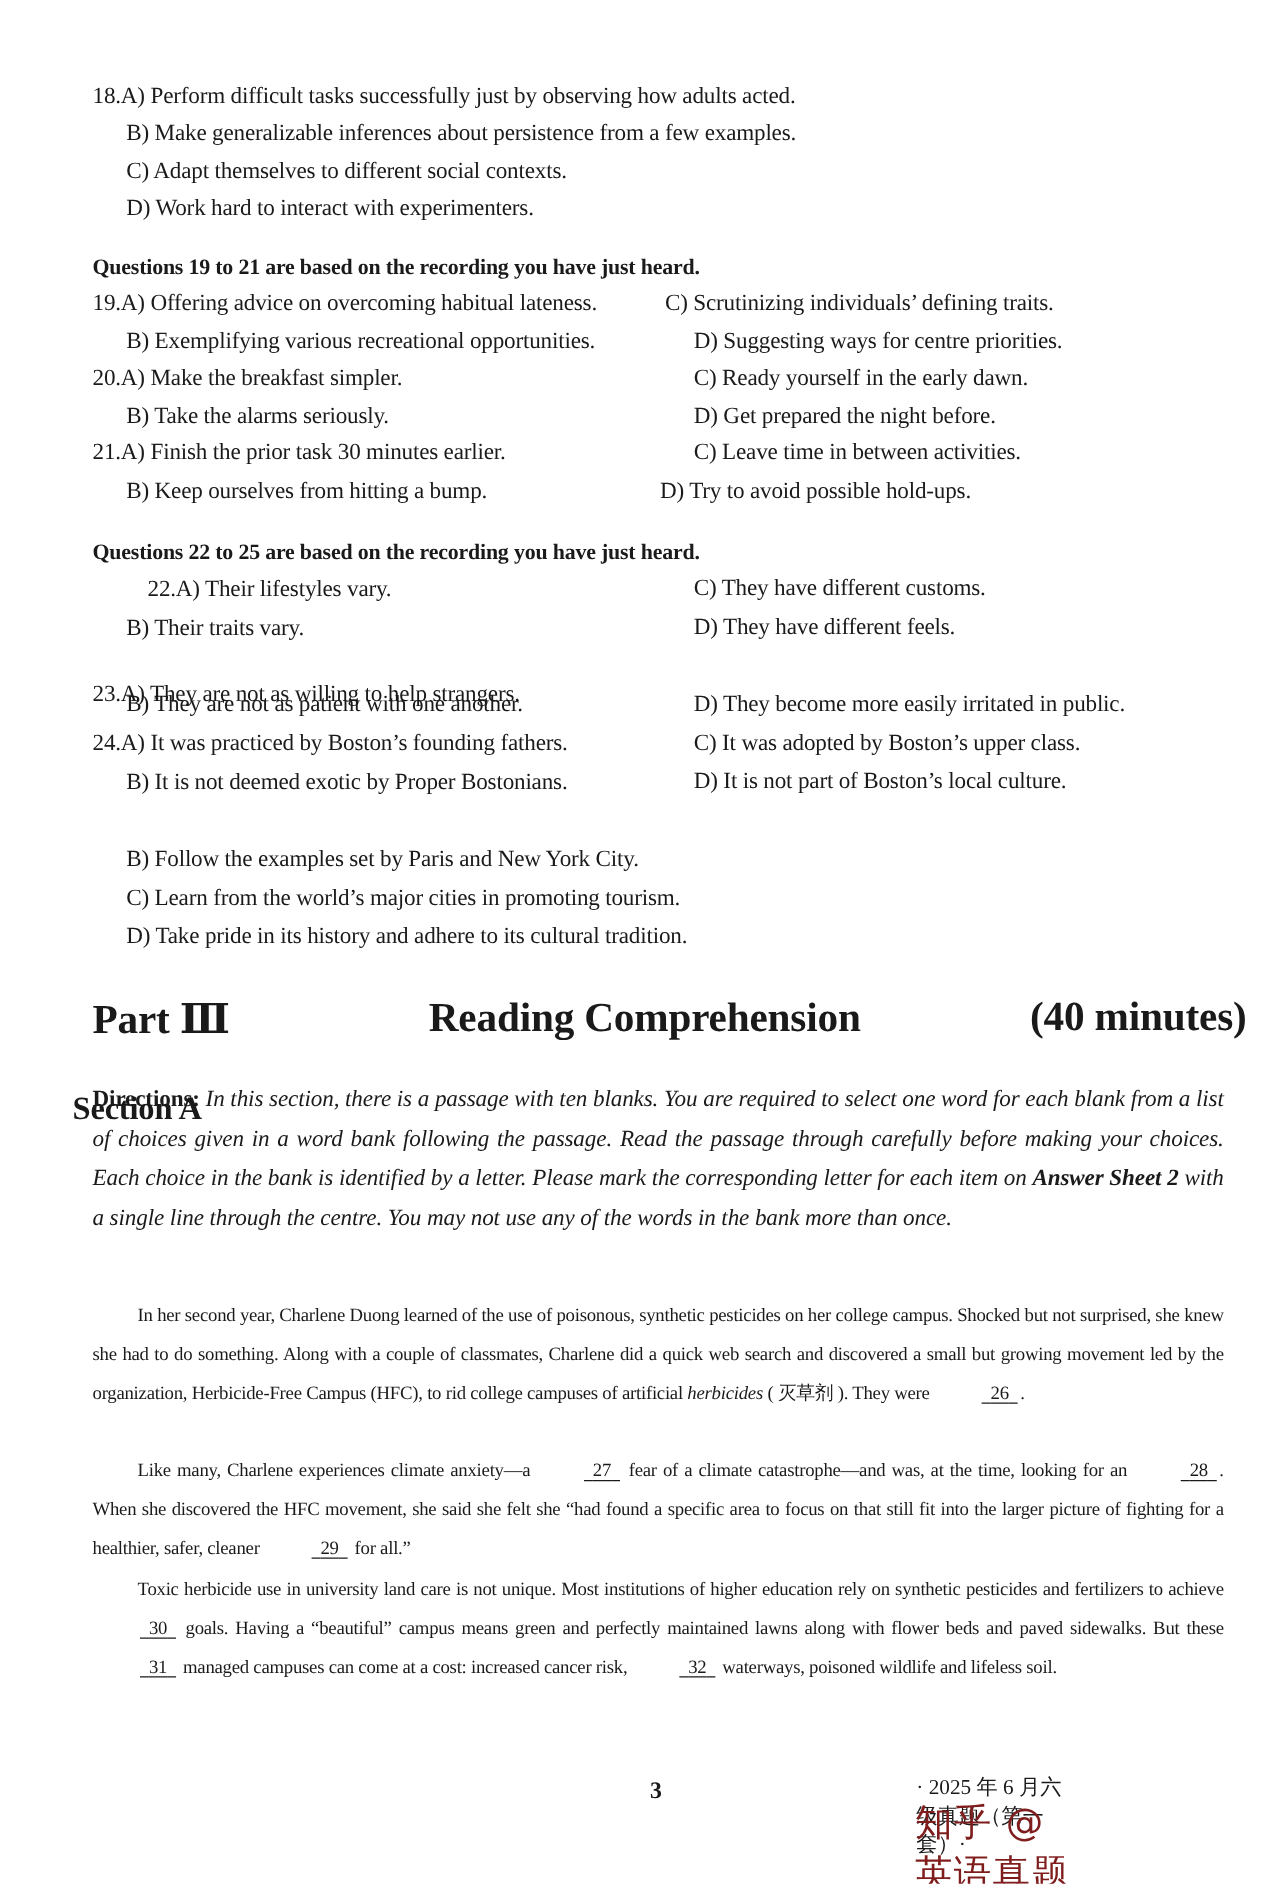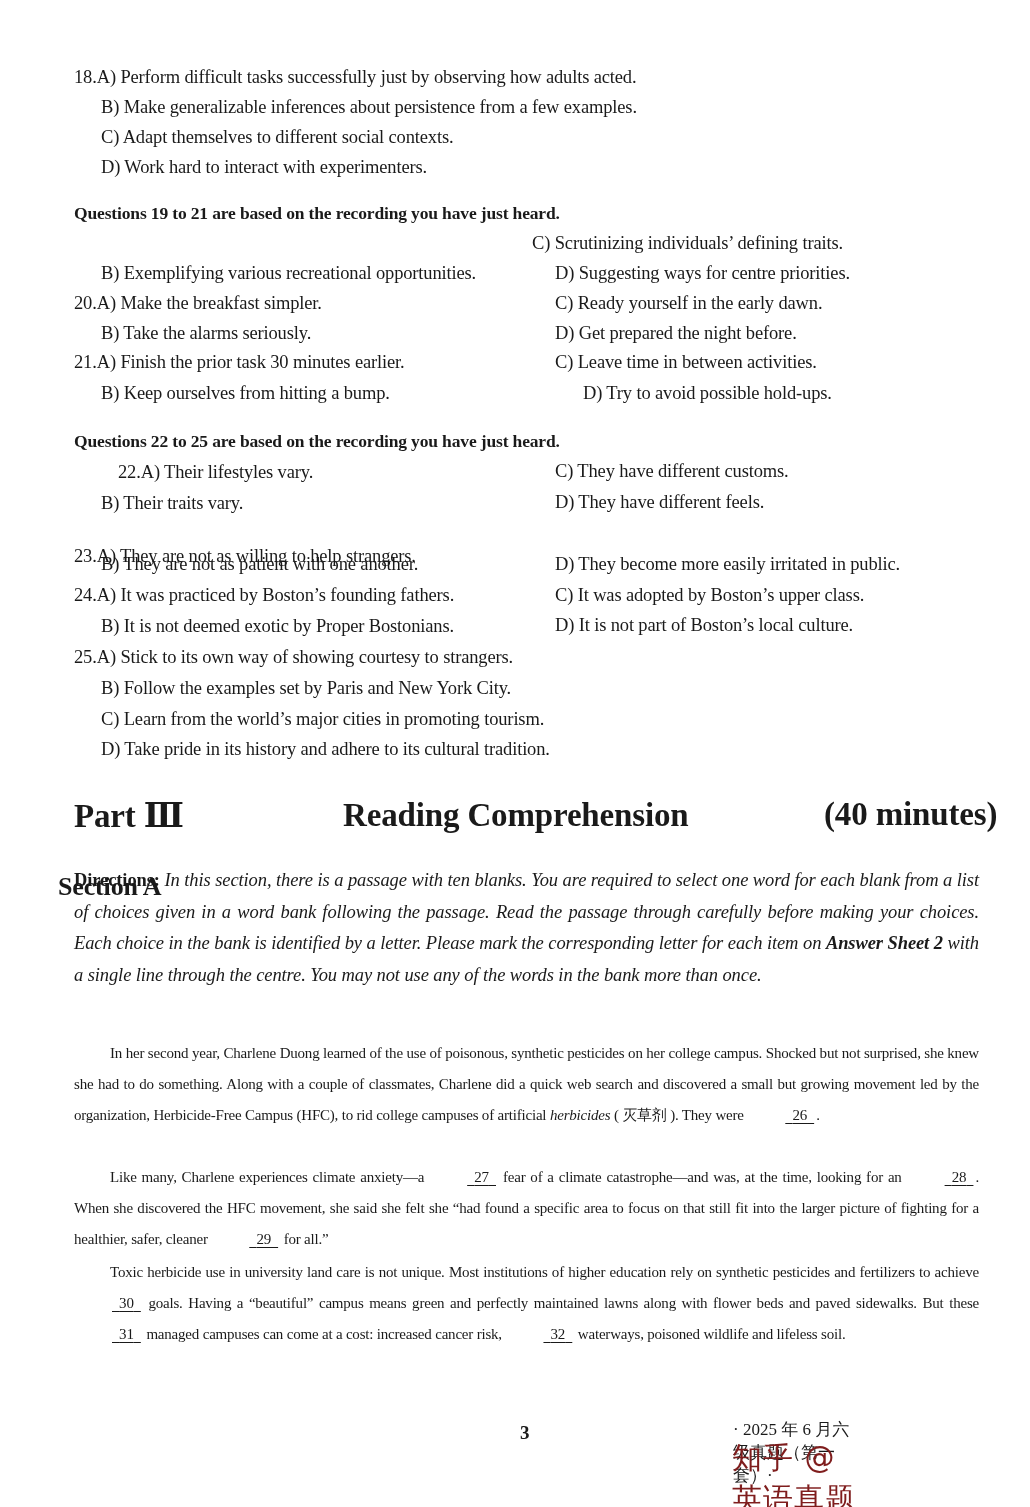--- a/index.html
+++ b/index.html
@@ -28,51 +28,51 @@
 
 <div class="page">
 
   <div class="line" style="left:74px; top:66px;"><span>18.</span><span>A) Perform difficult tasks successfully just by observing how adults acted.</span></div>
   <div class="line" style="left:101px; top:96px;">B) Make generalizable inferences about persistence from a few examples.</div>
   <div class="line" style="left:101px; top:126px;">C) Adapt themselves to different social contexts.</div>
   <div class="line" style="left:101px; top:156px;">D) Work hard to interact with experimenters.</div>
 
   <div class="line bold" style="left:74px; top:202px; font-size:17.5px;">Questions 19 to 21 are based on the recording you have just heard.</div>
 
+  <div class="line" style="left:74px; top:232px;"><span>19.</span><span>A) Offering advice on overcoming habitual lateness.</span></div>
   <div class="line" style="left:532px; top:232px;">C) Scrutinizing individuals’ defining traits.</div>
   <div class="line" style="left:101px; top:262px;">B) Exemplifying various recreational opportunities.</div>
   <div class="line" style="left:555px; top:262px;">D) Suggesting ways for centre priorities.</div>
 
   <div class="line" style="left:74px; top:292px;"><span>20.</span><span>A) Make the breakfast simpler.</span></div>
   <div class="line" style="left:555px; top:292px;">C) Ready yourself in the early dawn.</div>
   <div class="line" style="left:101px; top:322px;">B) Take the alarms seriously.</div>
   <div class="line" style="left:555px; top:322px;">D) Get prepared the night before.</div>
 
   <div class="line" style="left:74px; top:351px;"><span>21.</span><span>A) Finish the prior task 30 minutes earlier.</span></div>
   <div class="line" style="left:555px; top:351px;">C) Leave time in between activities.</div>
   <div class="line" style="left:101px; top:382px;">B) Keep ourselves from hitting a bump.</div>
-  <div class="line" style="left:583px; top:382px;">D) Try to avoid possible hold-ups.</div>
+  <div class="line" style="left:528px; top:382px;">D) Try to avoid possible hold-ups.</div>
 
   <div class="line bold" style="left:74px; top:430px; font-size:17.5px;">Questions 22 to 25 are based on the recording you have just heard.</div>
 
   <div class="line" style="left:74px; top:461px;margin-left:44px;"><span>22.</span><span>A) Their lifestyles vary.</span></div>
   <div class="line" style="left:555px; top:460px;">C) They have different customs.</div>
   <div class="line" style="left:101px; top:492px;">B) Their traits vary.</div>
   <div class="line" style="left:555px; top:491px;">D) They have different feels.</div>
 
   <div class="line" style="left:74px; top:523px;margin-top:22px;"><span>23.</span><span>A) They are not as willing to help strangers.</span></div>
   <div class="line" style="left:101px; top:553px;">B) They are not as patient with one another.</div>
   <div class="line" style="left:555px; top:553px;">D) They become more easily irritated in public.</div>
 
   <div class="line" style="left:74px; top:584px;"><span>24.</span><span>A) It was practiced by Boston’s founding fathers.</span></div>
   <div class="line" style="left:555px; top:584px;">C) It was adopted by Boston’s upper class.</div>
   <div class="line" style="left:101px; top:615px;">B) It is not deemed exotic by Proper Bostonians.</div>
   <div class="line" style="left:555px; top:614px;">D) It is not part of Boston’s local culture.</div>
 
-  <div class="line" style="left:74px; top:646px;"><span>25.</span><span>A) Stick to its own way of showing courtesy to strangers.</span></div>
   <div class="line" style="left:101px; top:677px;">B) Follow the examples set by Paris and New York City.</div>
   <div class="line" style="left:101px; top:708px;">C) Learn from the world’s major cities in promoting tourism.</div>
   <div class="line" style="left:101px; top:738px;">D) Take pride in its history and adhere to its cultural tradition.</div>
 
   <div class="line heading-lg" style="left:74px; top:800px;">Part Ⅲ</div>
   <div class="line heading-lg" style="left:343px; top:799px;">Reading Comprehension</div>
   <div class="line heading-lg" style="left:824px; top:798px;">(40 minutes)</div>
 
   <div class="line bold" style="left:58px; top:840px; font-size:26px;margin-top:36px;">Section A</div>
 

